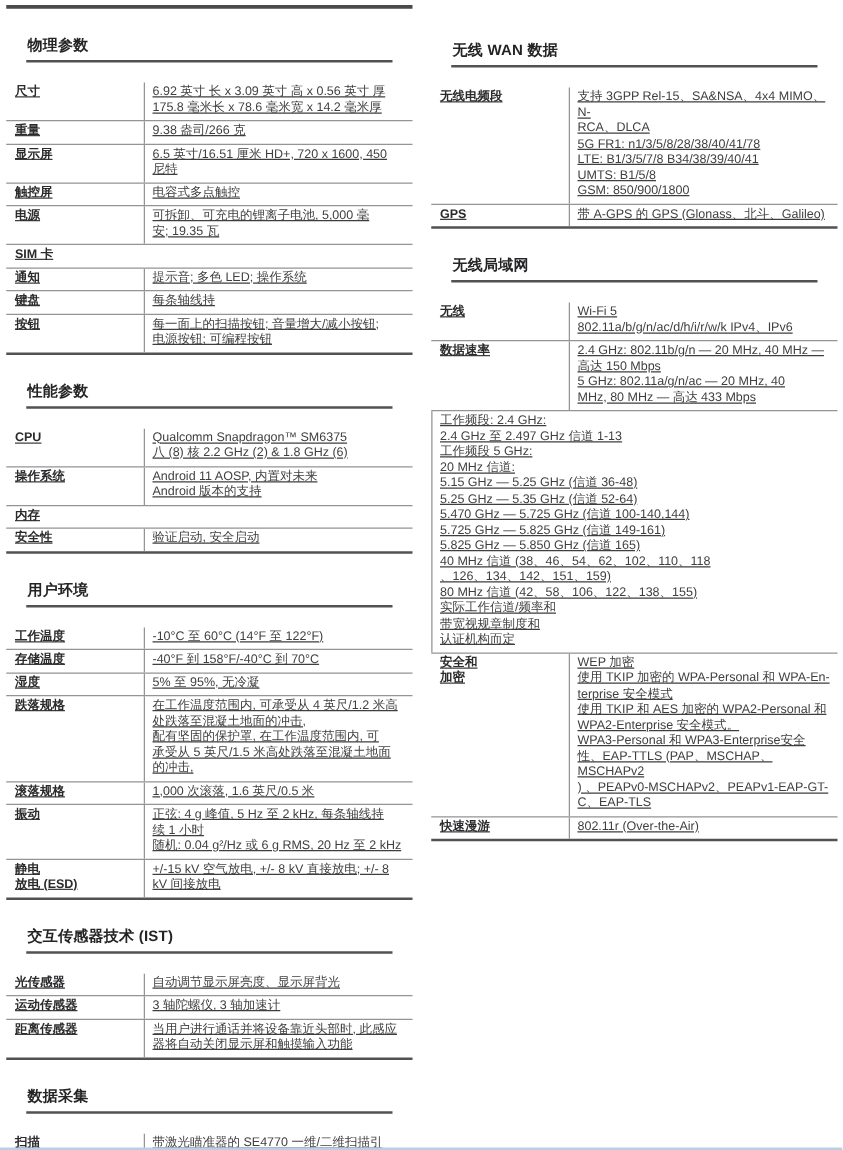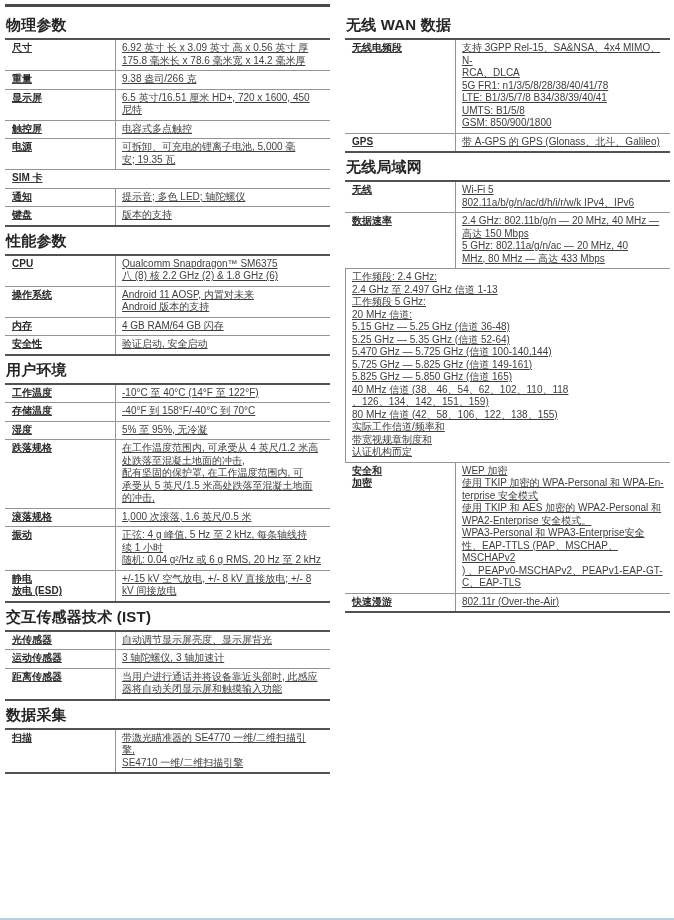--- a/index.html
+++ b/index.html
@@ -27,22 +27,22 @@
   }
   .top-rule {
     height: 3px;
     background: #4a4a4c;
     margin: 2px 0 4px 0;
   }
   .top-spacer {
     height: 9px;
   }
   .section-title {
-    margin: 0;
-    font-size: 15px;
+    margin: 16px;
+    font-size: 12px;
     font-weight: 700;
     color: #242426;
     padding: 5px 1px 3px 1px;
     border-bottom: 2px solid #525254;
     letter-spacing: 0.2px;
   }
   .rows {
     border-bottom: 2px solid #525254;
   }
   .row {
@@ -120,65 +120,69 @@
 安; 19.35 瓦</div>
   </div>
 
   <div class="row">
     <div class="cell-label">SIM 卡</div>
   </div>
 
 
   <div class="row">
     <div class="cell-label">通知</div>
-    <div class="cell-value">提示音; 多色 LED; 轴陀螺仪</div>
+    <div class="cell-value">提示音; 多色 LED; 操作系统</div>
   </div>
 
   <div class="row">
     <div class="cell-label">键盘</div>
-    <div class="cell-value">版本的支持</div>
-  </div>
-
-
+    <div class="cell-value">每条轴线持</div>
+  </div>
+
+
+  <div class="row">
+    <div class="cell-label">按钮</div>
+    <div class="cell-value">每一面上的扫描按钮; 音量增大/减小按钮;
+电源按钮; 可编程按钮</div>
+  </div>
 </div>
   </section>
 
   <section class="section">
     <h2 class="section-title">性能参数</h2>
     <div class="rows">
   <div class="row">
     <div class="cell-label">CPU</div>
     <div class="cell-value">Qualcomm Snapdragon™ SM6375
 八 (8) 核 2.2 GHz (2) &amp; 1.8 GHz (6)</div>
   </div>
 
   <div class="row">
     <div class="cell-label">操作系统</div>
     <div class="cell-value">Android 11 AOSP, 内置对未来
 Android 版本的支持</div>
   </div>
 
   <div class="row">
     <div class="cell-label">内存</div>
-    <div class="cell-value">4 GB RAM/64 GB 闪存</div>
   </div>
 
   <div class="row">
     <div class="cell-label">安全性</div>
     <div class="cell-value">验证启动, 安全启动</div>
   </div>
 </div>
   </section>
 
   <section class="section">
     <h2 class="section-title">用户环境</h2>
     <div class="rows">
   <div class="row">
     <div class="cell-label">工作温度</div>
-    <div class="cell-value">-10°C 至 40°C (14°F 至 122°F)</div>
+    <div class="cell-value">-10°C 至 60°C (14°F 至 122°F)</div>
   </div>
 
   <div class="row">
     <div class="cell-label">存储温度</div>
     <div class="cell-value">-40°F 到 158°F/-40°C 到 70°C</div>
   </div>
 
   <div class="row">
     <div class="cell-label">湿度</div>
     <div class="cell-value">5% 至 95%, 无冷凝</div>

